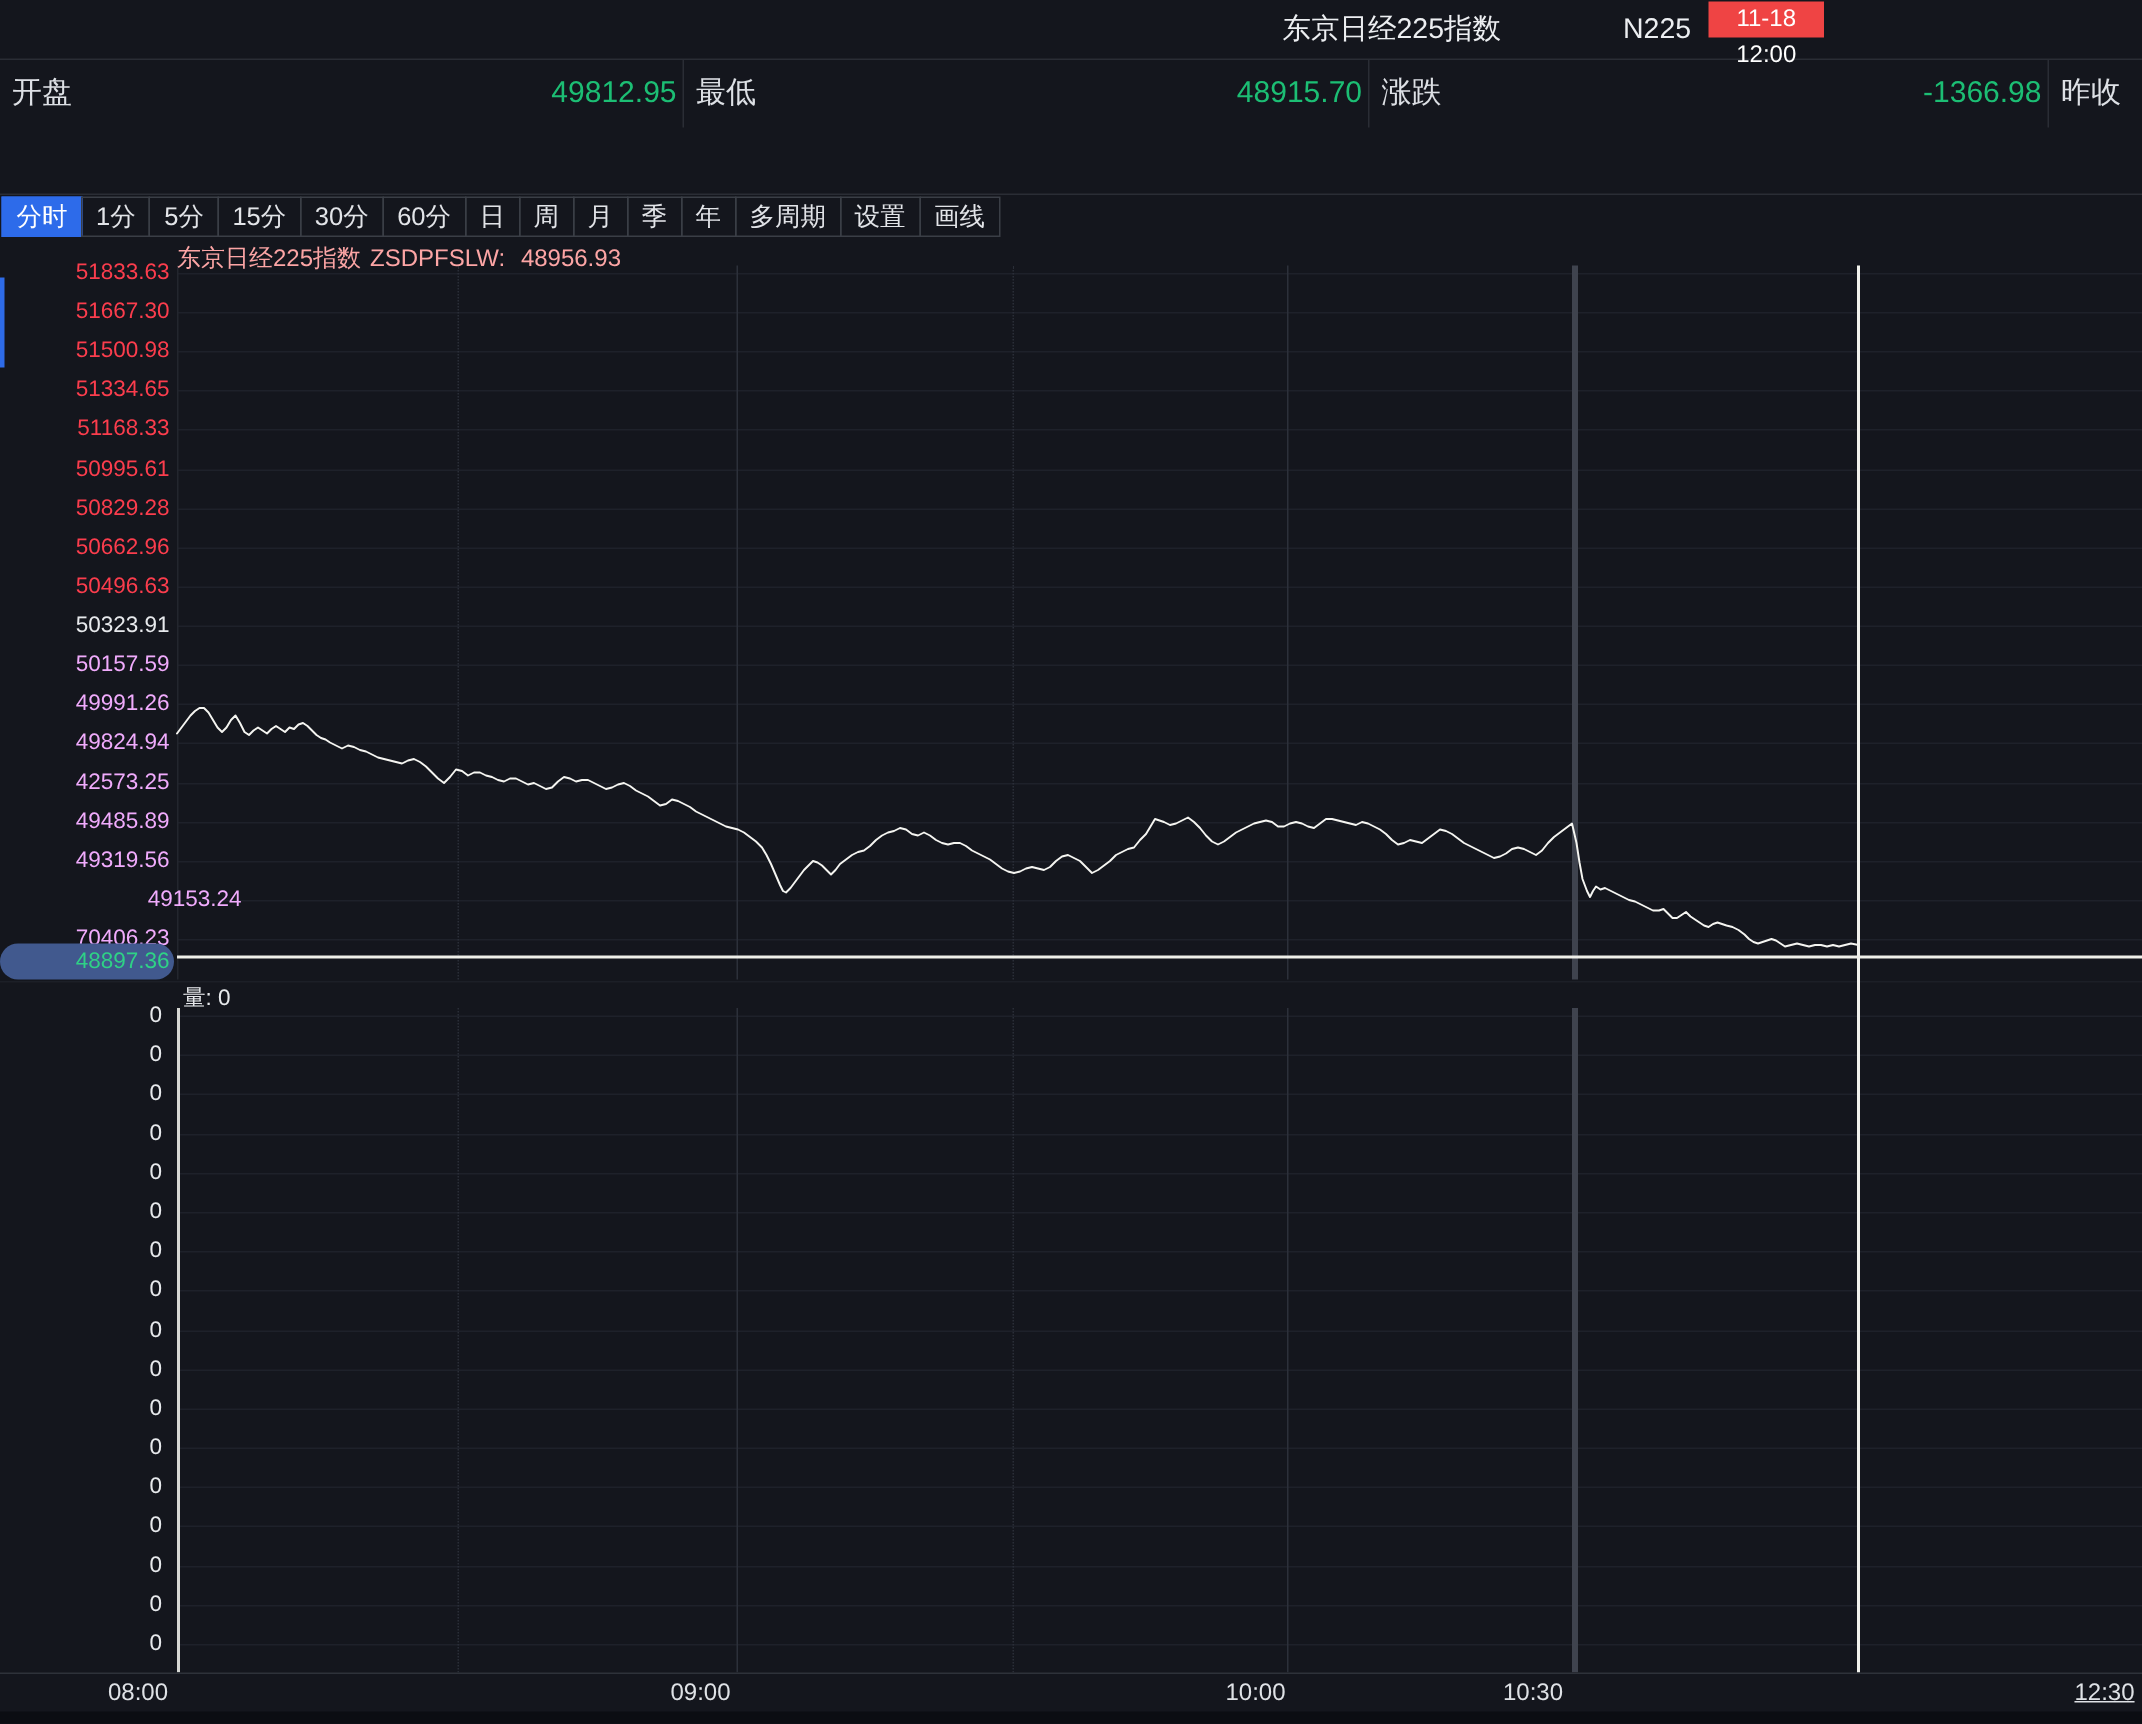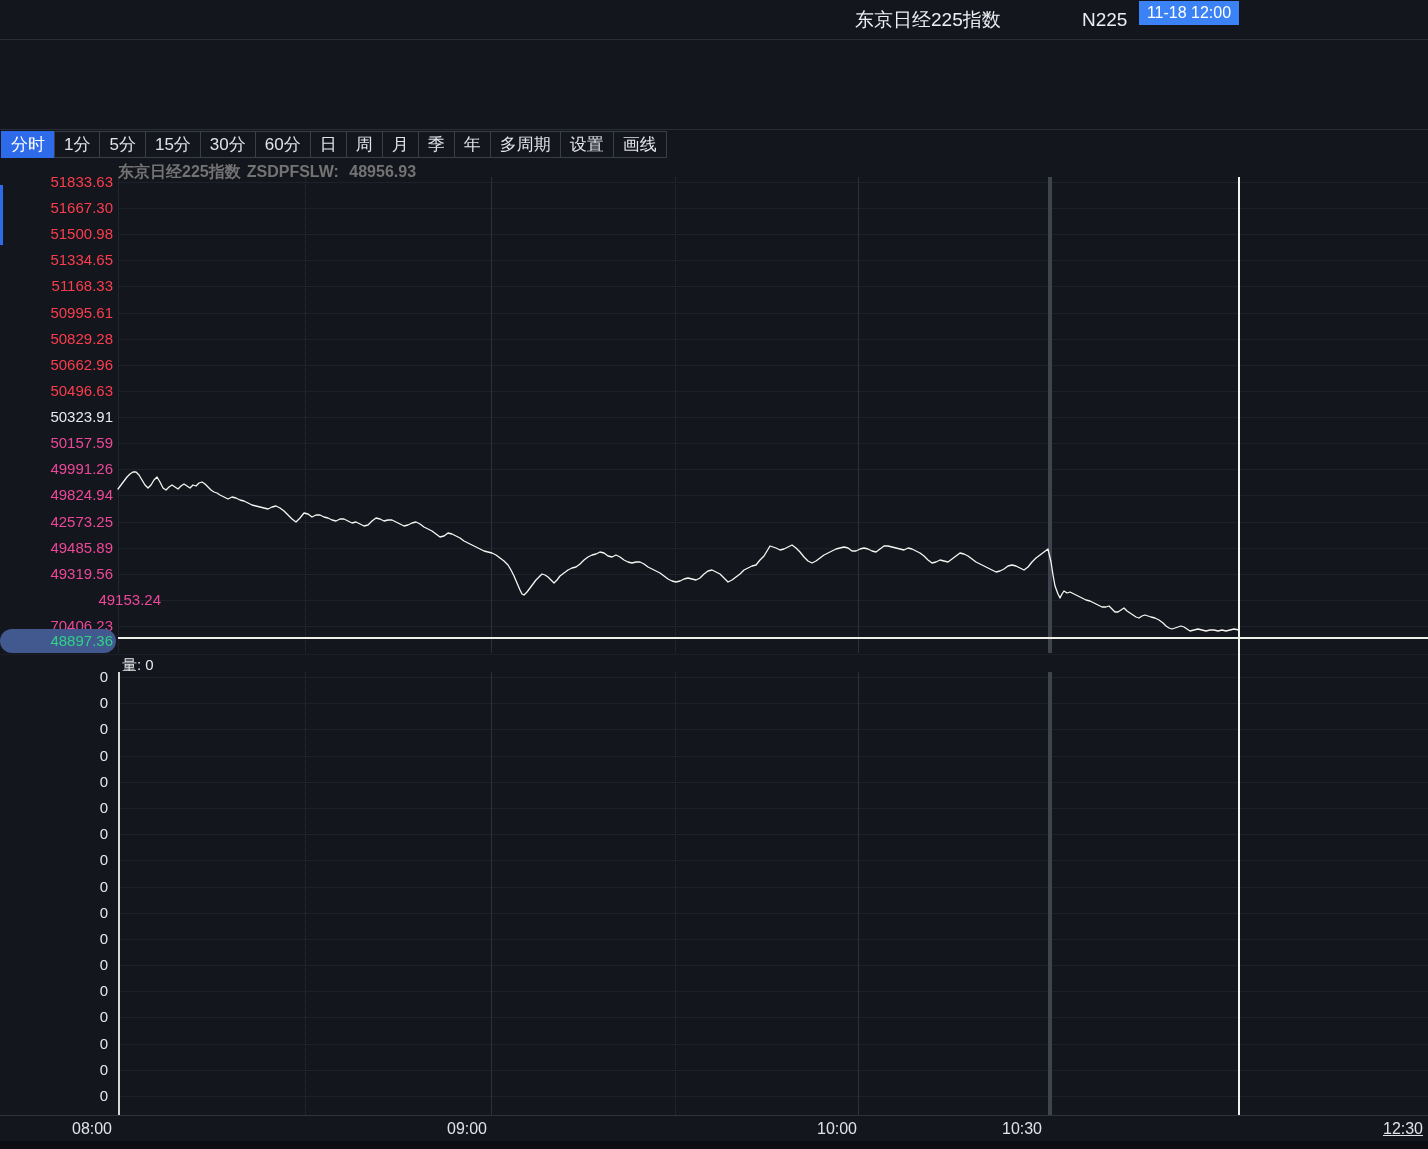--- a/index.html
+++ b/index.html
@@ -24,66 +24,84 @@
   .cell .lbl { position:absolute; left:8px; line-height:45px; font-size:20px; color:#dde0e5; }
   .cell .val { position:absolute; right:4px; line-height:45px; font-size:20px; color:#1cbe74; }
 
   
   .tab-bar { position:absolute; left:2px; top:131px; height:27px; display:flex; }
   .tab { height:27px; line-height:25px; padding:0 9px; font-size:17px; color:#e2e4e8;
          border:1px solid #3a3e46; margin-left:-1px; white-space:nowrap; cursor:pointer; }
   .tab.active { background:#2d6bea; border-color:#2d6bea; color:#ffffff; }
 
   
-  .pane-title { position:absolute; left:118px; top:162px; font-size:16px; color:#737373; z-index:6;font-weight:bold; }
+  .pane-title { position:absolute; left:118px; top:162px; font-size:16px; color:#fca5a5; z-index:6; }
   .pane-title span { margin-right:6px; }
 
   .grid-h { position:absolute; left:118px; width:1310px; height:1px; background:#1e212a; }
   .vline { position:absolute; }
   .v-solid { width:1px; background:#2c303a; }
   .v-dotted { width:0; border-left:1px dotted #2a2e38; }
   .v-band { width:4px; background:#3f434e; }
   .v-now { width:2px; background:#f1f1ec; z-index:5; }
 
   .plot-left-border { position:absolute; left:118px; top:177px; width:1px; height:476px; background:#23262e; }
   .vol-axis { position:absolute; left:118px; top:672px; width:2px; height:443px; background:#d6d7d3; z-index:4; }
   .price-hline { position:absolute; left:118px; top:637px; width:1310px; height:2px; background:#efefe9; z-index:5; }
   .pane-divider { position:absolute; left:0; top:654px; width:1428px; height:1px; background:#1c1f27; }
 
   .ylabel { position:absolute; left:0; width:113px; text-align:right; font-size:15px; line-height:20px; z-index:3; }
   .ylabel.red { color:#fb3d4d; }
-  .ylabel.green { color:#ec4899; }
+  .ylabel.green { color:#f0abfc; }
   .ylabel.white { color:#e7e9ec; }
   .y-highlight { position:absolute; left:0; top:629px; width:116px; height:24px; background:#41598e; z-index:4;
                  text-align:right; line-height:24px; font-size:15px; color:#2fd286; padding-right:3px;border-radius:12px; }
 
   .vol-legend { position:absolute; left:122px; top:656px; font-size:15px; color:#e7e9ec; z-index:3; }
   .vol-zero { position:absolute; left:0; width:108px; text-align:right; font-size:15px; line-height:20px; color:#e7e9ec; }
 
   .x-axis { position:absolute; left:0; top:1115px; width:1428px; height:26px; border-top:1px solid #2e323a; background:#14161d; z-index:6; }
   .xlabel { position:absolute; top:0; line-height:26px; font-size:16px; color:#dfe2e6; transform:translateX(-50%); white-space:nowrap; }
-  .x-highlight { position:absolute; left:1139px; top:1px; width:100px; height:24px; background:#3b82f6; color:#ffffff;
+  .x-highlight { position:absolute; left:1139px; top:1px; width:77px; height:24px; background:#ef4444; color:#ffffff;
                  text-align:center; line-height:24px; font-size:16px; z-index:7; }
   .bottom-strip { position:absolute; left:0; top:1141px; width:1428px; height:8px; background:#0b0d12; z-index:8; }
 
   .left-blue-strip { position:absolute; left:0; top:185px; width:3px; height:60px; background:#2e6be8; z-index:6; }
 
   svg.price-svg { position:absolute; left:0; top:0; width:1428px; height:1149px; z-index:4; pointer-events:none; }
 </style>
 </head>
 <body>
 
 <div class="app">
 
   <div class="top-bar">
     <span class="t-title">东京日经225指数</span>
     <span class="t-symbol">N225</span>
   </div>
 
   <div class="info-bar">
+    <div class="info-row row0">
+      <div class="cell c0">
+        <span class="lbl">开盘</span>
+        <span class="val">49812.95</span>
+      </div>
+      <div class="cell c1">
+        <span class="lbl">最低</span>
+        <span class="val">48915.70</span>
+      </div>
+      <div class="cell c2">
+        <span class="lbl">涨跌</span>
+        <span class="val">-1366.98</span>
+      </div>
+      <div class="cell c3">
+        <span class="lbl">昨收</span>
+        <span class="val"></span>
+      </div>
+    </div>
   </div>
 
   <div class="tab-bar" id="tab-bar">
       <div class="tab active">分时</div>
       <div class="tab">1分</div>
       <div class="tab">5分</div>
       <div class="tab">15分</div>
       <div class="tab">30分</div>
       <div class="tab">60分</div>
       <div class="tab">日</div>

